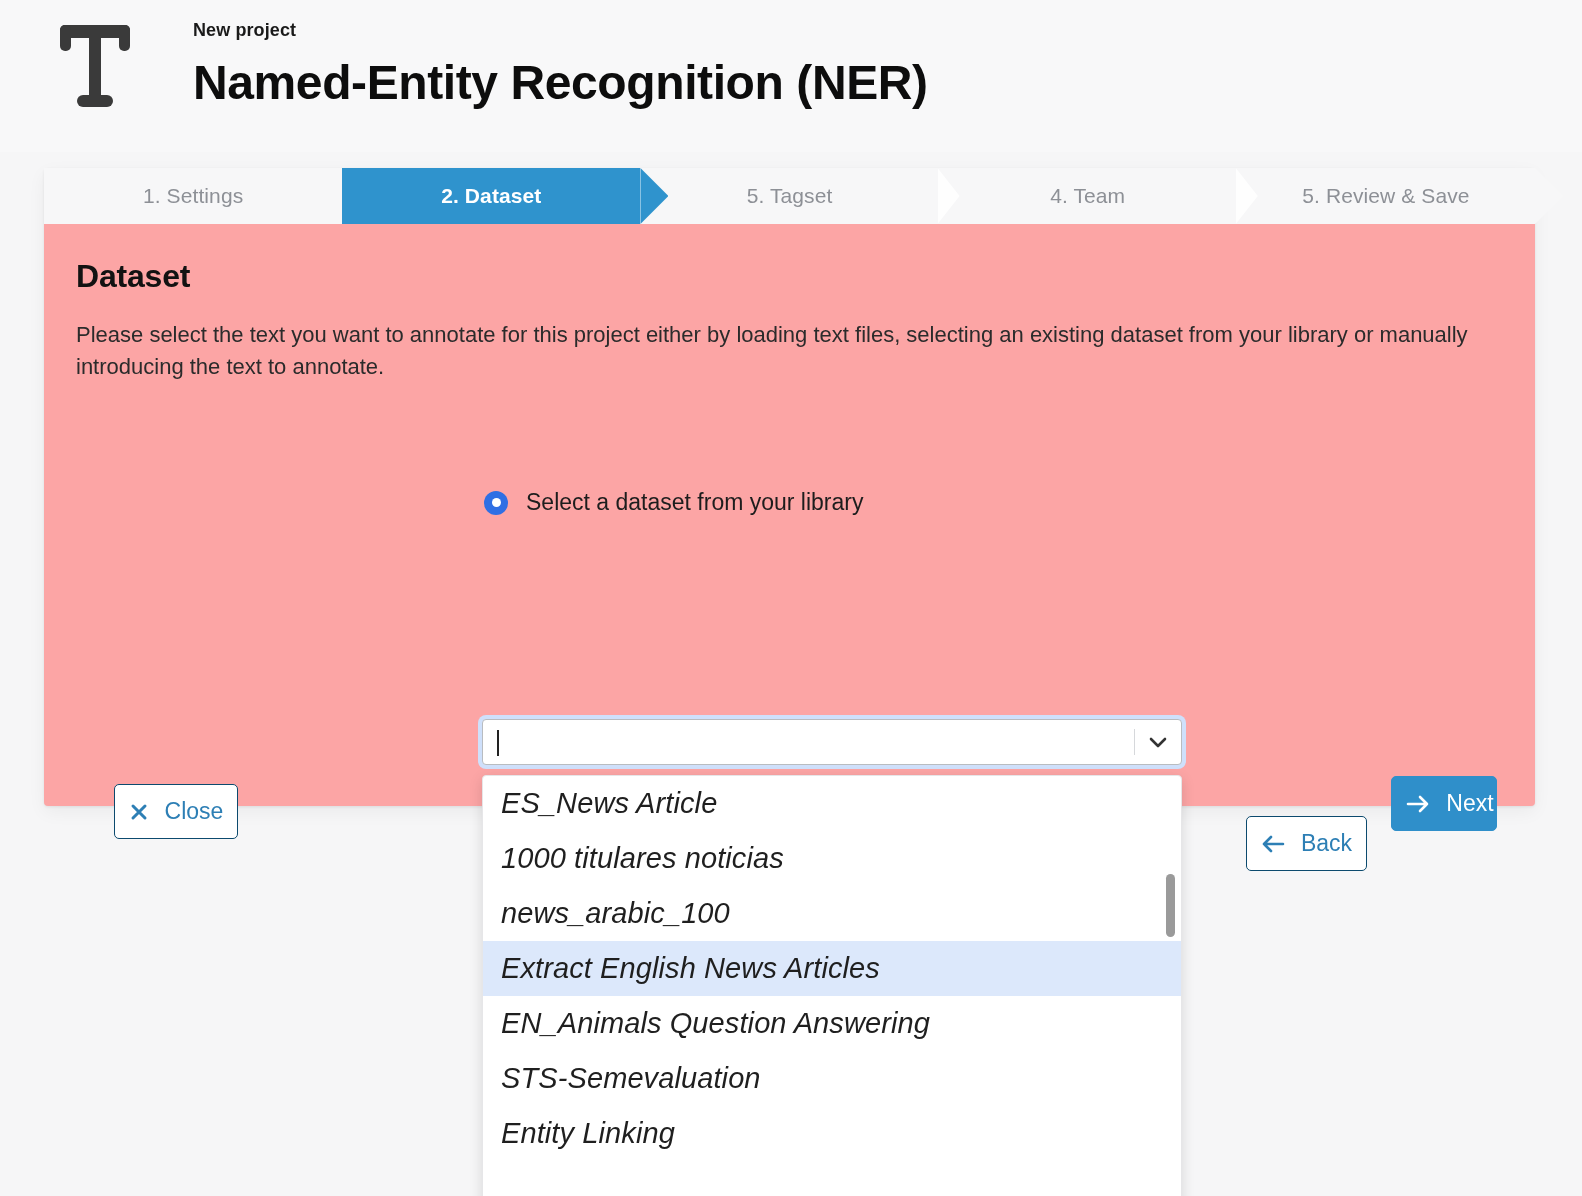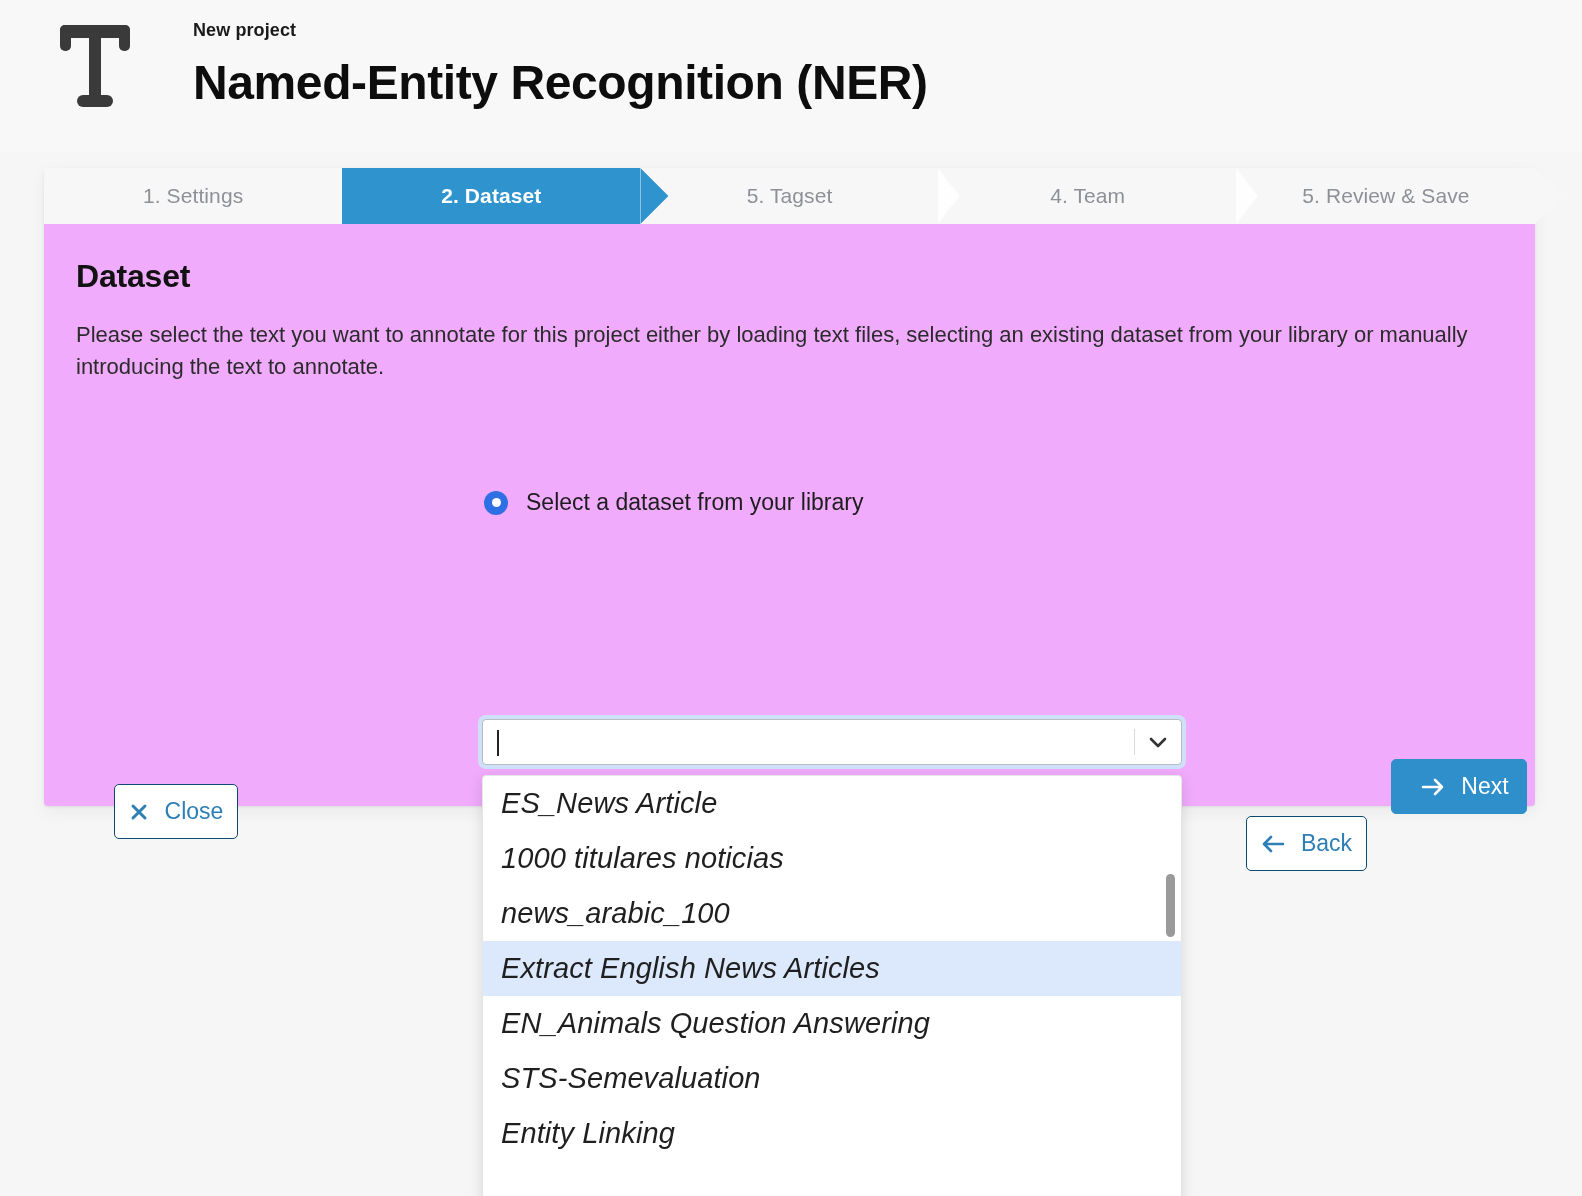--- a/index.html
+++ b/index.html
@@ -56,21 +56,21 @@
     white-space: nowrap;
   }
 
   
   .card {
     position: absolute;
     left: 44px;
     top: 168px;
     width: 1491px;
     height: 638px;
-    background: #f0abfc;
+    background: #fca5a5;
     border-radius: 4px;
     box-shadow: 0 1px 3px rgba(0,0,0,.07), 0 6px 18px rgba(0,0,0,.05);
     overflow: visible;
   }
 
   
   .steps {
     position: relative;
     height: 56px;
     background: #f7f7f8;
@@ -314,22 +314,22 @@
   }
   .btn-back {
     position: absolute;
     left: 1202px;
     top: 592px;
     width: 121px;
   }
   .btn-next {
     position: absolute;
     left: 1347px;
-    top: 535px;
-    width: 136px;
+    top: 552px;
+    width: 106px;
     padding-left: 36px;
   }
   .btn .glyph { display: flex; align-items: center; }
 </style>
 </head>
 <body>
 
 <div class="page-header">
   <div class="brand-icon">
     <svg width="78" height="92" viewBox="0 0 78 92" aria-hidden="true">

